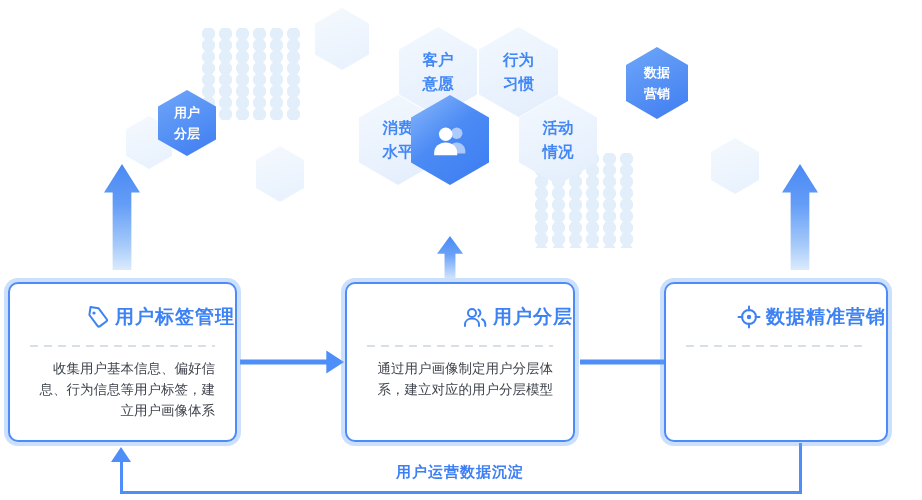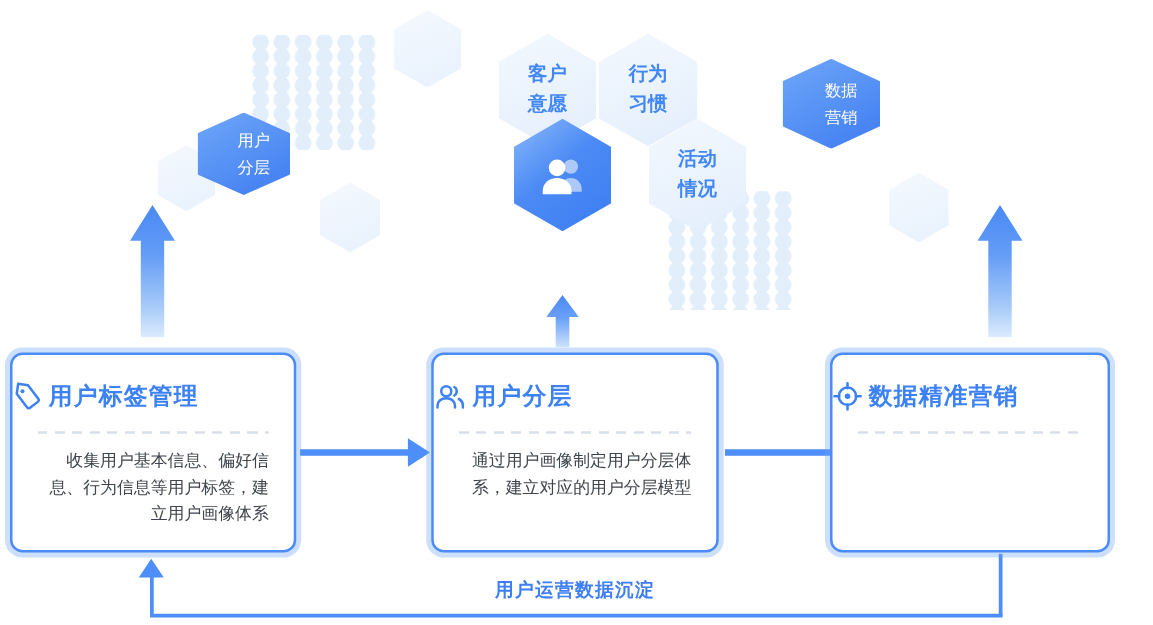--- a/index.html
+++ b/index.html
@@ -4,22 +4,22 @@
 <style>
   html,body{margin:0;padding:0;background:#fff;font-family:"Liberation Sans","DejaVu Sans",sans-serif;}
   .stage{position:relative;width:922px;height:500px;background:#ffffff;overflow:hidden;}
 
   
   .hex{position:absolute;clip-path:polygon(50% 0,100% 25%,100% 75%,50% 100%,0 75%,0 25%);
        display:flex;align-items:center;justify-content:center;text-align:center;z-index:2;}
   .hex-light{background:linear-gradient(160deg,#f3f8fe 0%,#e3eefc 100%);color:#4187f6;font-weight:bold;
              font-size:15.5px;line-height:1.55;margin-left:28px;}
   .hex-center{background:linear-gradient(140deg,#8ab9fa 0%,#4c8bf5 45%,#3b7cf1 100%);}
-  .hex-small{background:linear-gradient(150deg,#6ea7f9 0%,#3f7cf1 100%);color:#ffffff;font-weight:normal;
-             font-size:13px;line-height:1.65;padding-left:16px;}
+  .hex-small{background:linear-gradient(150deg,#6ea7f9 0%,#3f7cf1 100%);color:#ffffff;font-weight:bold;
+             font-size:13px;line-height:1.65;}
   .hex-faint{background:linear-gradient(160deg,#f5f9fe 0%,#e7f1fd 100%);z-index:1;}
   .hex .lbl{display:inline-block;width:2.1em;word-break:break-all;}
 
   
   .dots{position:absolute;z-index:1;
         background-image:radial-gradient(circle,#e3eefb 6.4px,rgba(255,255,255,0) 6.9px);
         background-size:17px 11.5px;}
 
   
   .up-arrow{position:absolute;z-index:3;
@@ -30,21 +30,21 @@
             background:linear-gradient(180deg,#4a89f4 0%,#6aa2f8 45%,#cfe3fc 100%);}
   .h-arrow{position:absolute;z-index:3;background:#4e8ef8;
             clip-path:polygon(0 40%,83% 40%,83% 6%,100% 50%,83% 94%,83% 60%,0 60%);}
   .line{position:absolute;background:#4e8ef8;z-index:3;}
   .tri-up{position:absolute;width:0;height:0;border-left:10px solid transparent;
           border-right:10px solid transparent;border-bottom:15px solid #4e8ef8;z-index:3;}
 
   
   .card{position:absolute;top:282px;height:160px;background:#ffffff;border:2px solid #4c8cf6;
         border-radius:10px;box-shadow:0 0 0 4px rgba(110,162,245,0.35);box-sizing:border-box;z-index:4;}
-  .card-title{display:flex;align-items:center;justify-content:flex-start;gap:5px;margin-top:20px;
+  .card-title{display:flex;align-items:center;justify-content:flex-end;gap:5px;margin-top:20px;
               color:#3c82f5;font-size:19px;font-weight:bold;letter-spacing:1px;}
   .card-title svg{flex:0 0 auto;}
   .card-divider{height:2px;margin:15px 20px 0 20px;
         background-image:repeating-linear-gradient(90deg,#d9dfe8 0 8px,rgba(255,255,255,0) 8px 14px);}
   .card-body{margin:12px 20px 0 20px;color:#3e444c;font-size:13.5px;line-height:1.55;text-align:right;}
 
   
   .feedback-label{position:absolute;left:340px;top:463px;width:240px;text-align:center;
                   color:#3e7ff5;font-size:15px;font-weight:bold;letter-spacing:1px;z-index:4;}
 
@@ -68,20 +68,23 @@
   </div>
   <div class="hex hex-small" style="left:626px;top:47px;width:62px;height:72px;">
     <span class="lbl">数据营销</span>
   </div>
 
   <div class="hex hex-light" style="left:371px;top:27px;width:78px;height:90px;">
     <span class="lbl">客户意愿</span>
   </div>
   <div class="hex hex-light" style="left:451px;top:27px;width:79px;height:90px;">
     <span class="lbl">行为习惯</span>
+  </div>
+  <div class="hex hex-light" style="left:331px;top:95px;width:78px;height:90px;">
+    <span class="lbl">消费水平</span>
   </div>
   <div class="hex hex-center" style="left:411px;top:95px;width:78px;height:90px;">
     <svg class="center-icon" viewBox="0 0 48 48">
       <g fill="rgba(255,255,255,0.55)">
         <circle cx="31" cy="17" r="6"></circle>
         <path d="M22 38v-2.5c0-5.2 4.2-9 9-9s9 3.8 9 9V38z"></path>
       </g>
       <g fill="#ffffff">
         <circle cx="19.5" cy="18" r="7"></circle>
         <path d="M7.5 40v-2.8c0-6.4 5.4-10.7 12-10.7s12 4.3 12 10.7V40z"></path>

